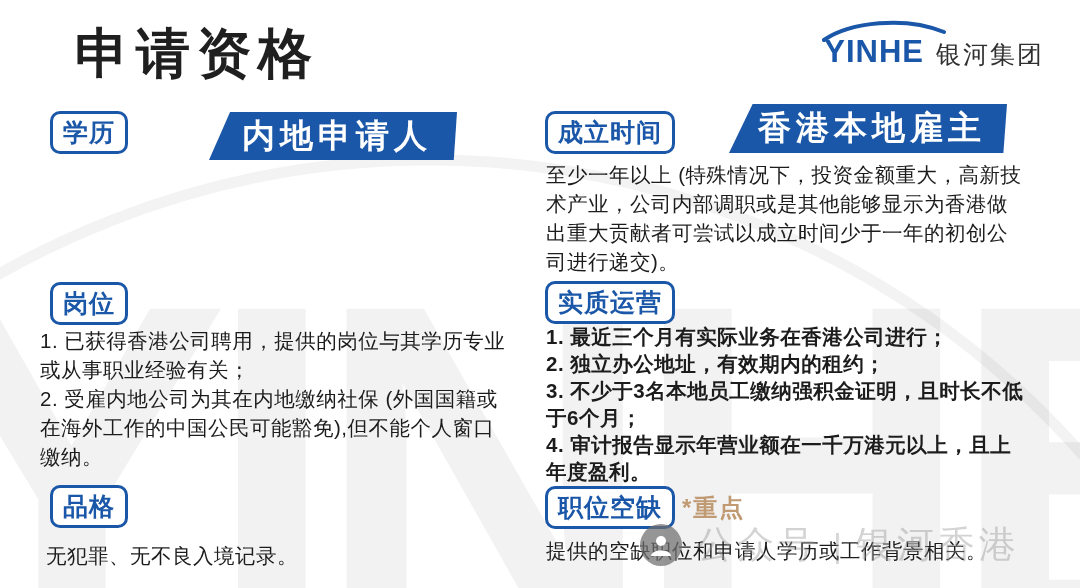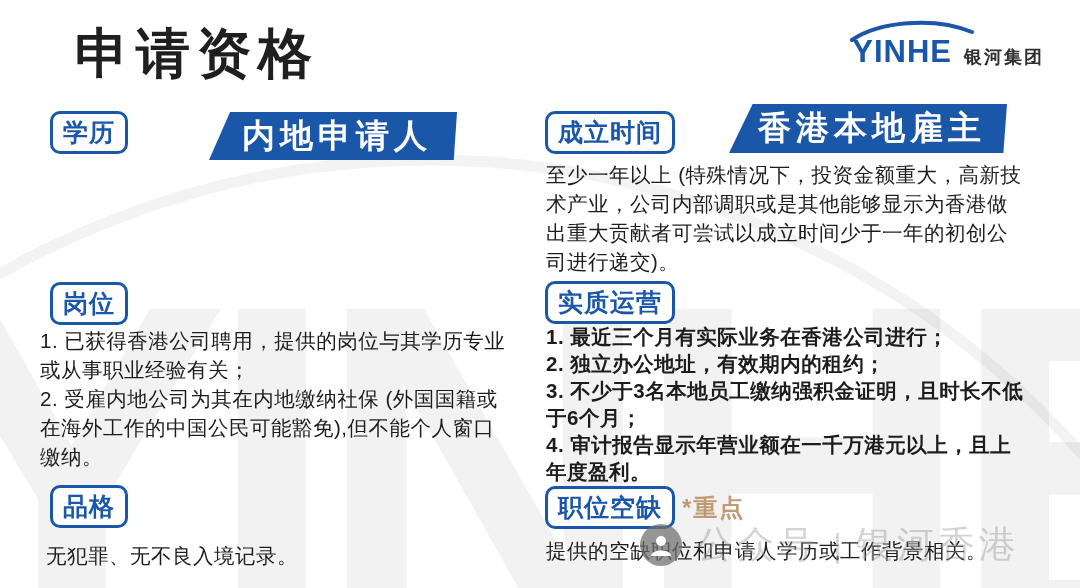--- a/index.html
+++ b/index.html
@@ -13,21 +13,21 @@
   .bg-arc{position:absolute;left:0;top:0;}
 
   
   .page-title{position:absolute;left:44px;top:18px;font-size:54px;font-weight:900;
     color:#1f1f1f;letter-spacing:7px;z-index:2;margin-left:31px;}
   .logo{position:absolute;right:36px;top:22px;display:flex;align-items:flex-end;gap:12px;z-index:2;}
   .logo-brand{position:relative;padding-top:14px;}
   .logo-brand .arc{position:absolute;left:-4px;top:-2px;}
   .logo-brand .word{font-size:31px;font-weight:900;color:var(--accent-blue,#1b57a8);
     letter-spacing:1px;line-height:1;}
-  .logo-company{font-size:18px;font-weight:bold;color:#303030;letter-spacing:2px;line-height:1.05;text-align:right;}
+  .logo-company{font-size:25px;font-weight:normal;color:#303030;letter-spacing:2px;line-height:1.05;text-align:right;}
 
   
   .badge{position:absolute;z-index:2;display:inline-block;background:#fff;
     border:3px solid var(--accent-blue,#1b57a8);border-radius:10px;
     color:var(--accent-blue,#1b57a8);font-weight:bold;font-size:25px;
     padding:2px 10px;line-height:1.3;letter-spacing:1px;}
   .banner{position:absolute;z-index:2;background:var(--accent-blue,#1b57a8);
     display:flex;align-items:center;justify-content:center;
     clip-path:polygon(8.5% 0,100% 0,98.7% 100%,0 100%);}
   .banner span{color:#ffffff;font-weight:900;font-size:33px;letter-spacing:5px;padding-left:8px;}

